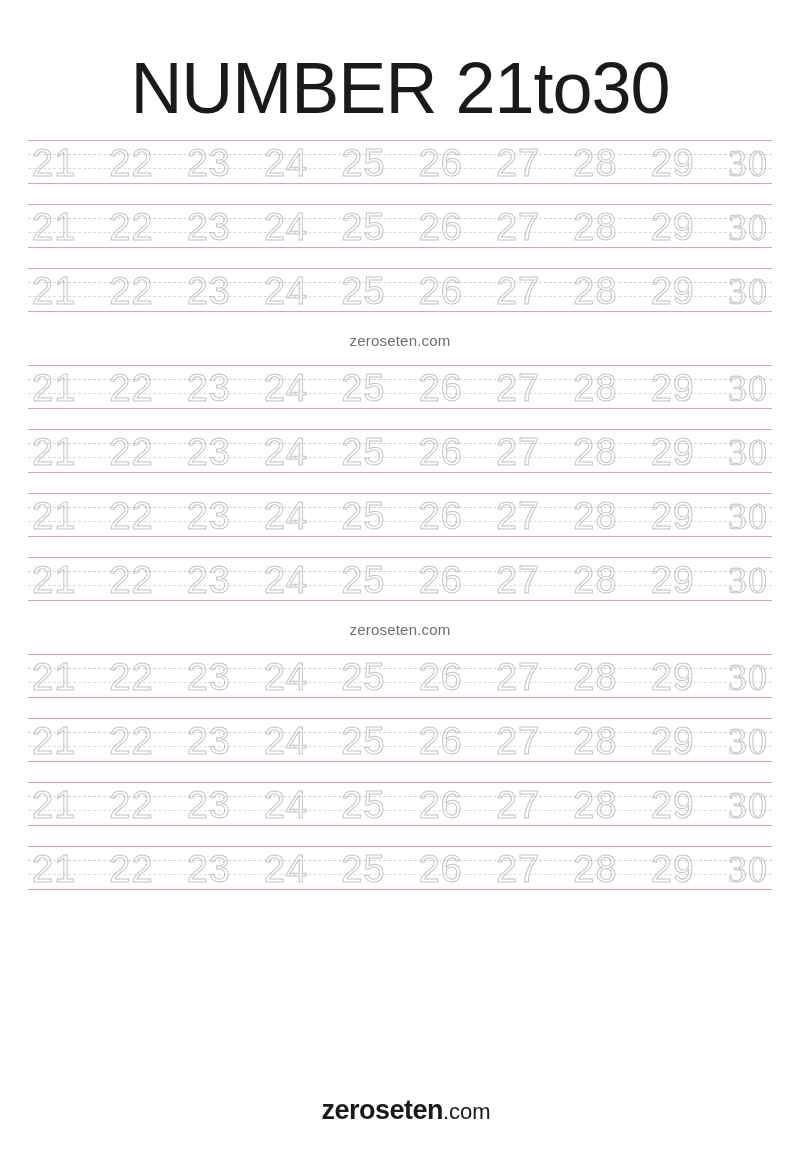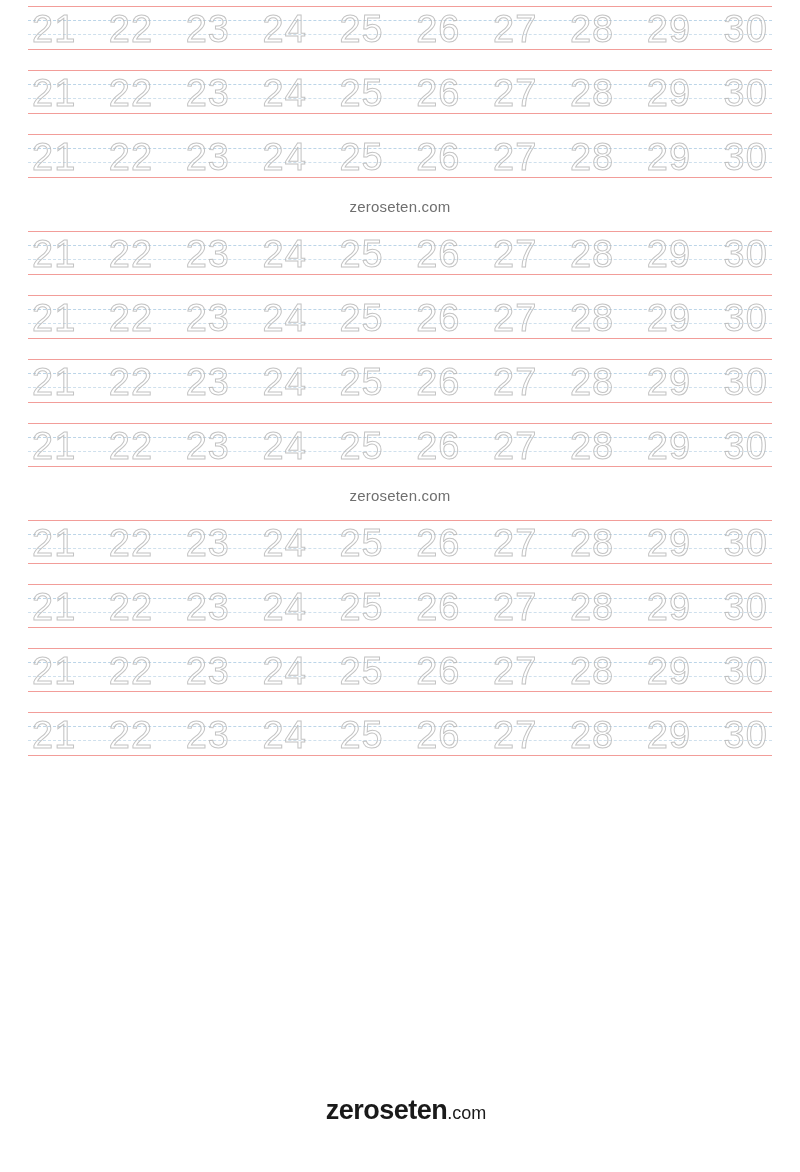--- a/index.html
+++ b/index.html
@@ -85,21 +85,21 @@
     -webkit-text-stroke: 1px #b9b9b9;
     text-shadow: none;
     opacity: .85;
     user-select: none;
     position: relative;
     top: 1px;
   }
 
   
   .numbers .num:nth-child(1) { margin-left: 2px; }
-  .numbers .num:nth-child(10){ margin-right: 2px; }
+  .numbers .num:nth-child(10){ margin-right: 2px; font-family: Liberation Serif, serif; }
 
   .watermark {
     text-align: center;
     font-size: 15px;
     color: #6f6f6f;
     letter-spacing: .2px;
     padding: 6px 0 10px 0;
     font-family: "Liberation Sans", sans-serif;
   }
 
@@ -112,30 +112,31 @@
     text-align: center;
   }
   .footer .brand {
     font-size: 27px;
     font-weight: bold;
     color: #1a1a1a;
     letter-spacing: -.5px;
     margin-left: 12px;
   }
   .footer .tld {
-    font-size: 18px;
+    font-size: 22px;
     font-weight: normal;
     color: #1a1a1a;
   }
 </style>
 </head>
 <body>
 
 <div class="page">
 
+  <div class="title">NUMBER 21to30</div>
 
   <div class="sheet">
       <div class="row">
         <div class="rule top"></div>
         <div class="rule mid"></div>
         <div class="rule mid2"></div>
         <div class="rule base"></div>
         <div class="numbers">
           <span class="num">21</span>
           <span class="num">22</span>

